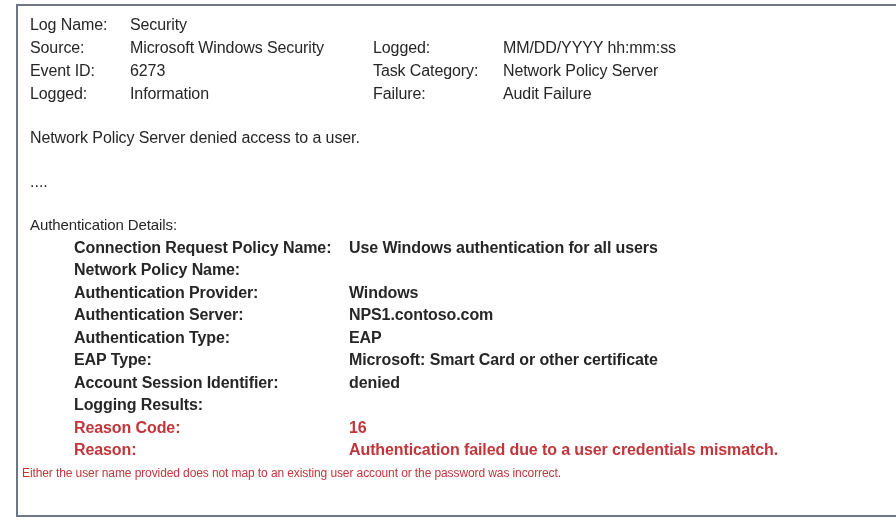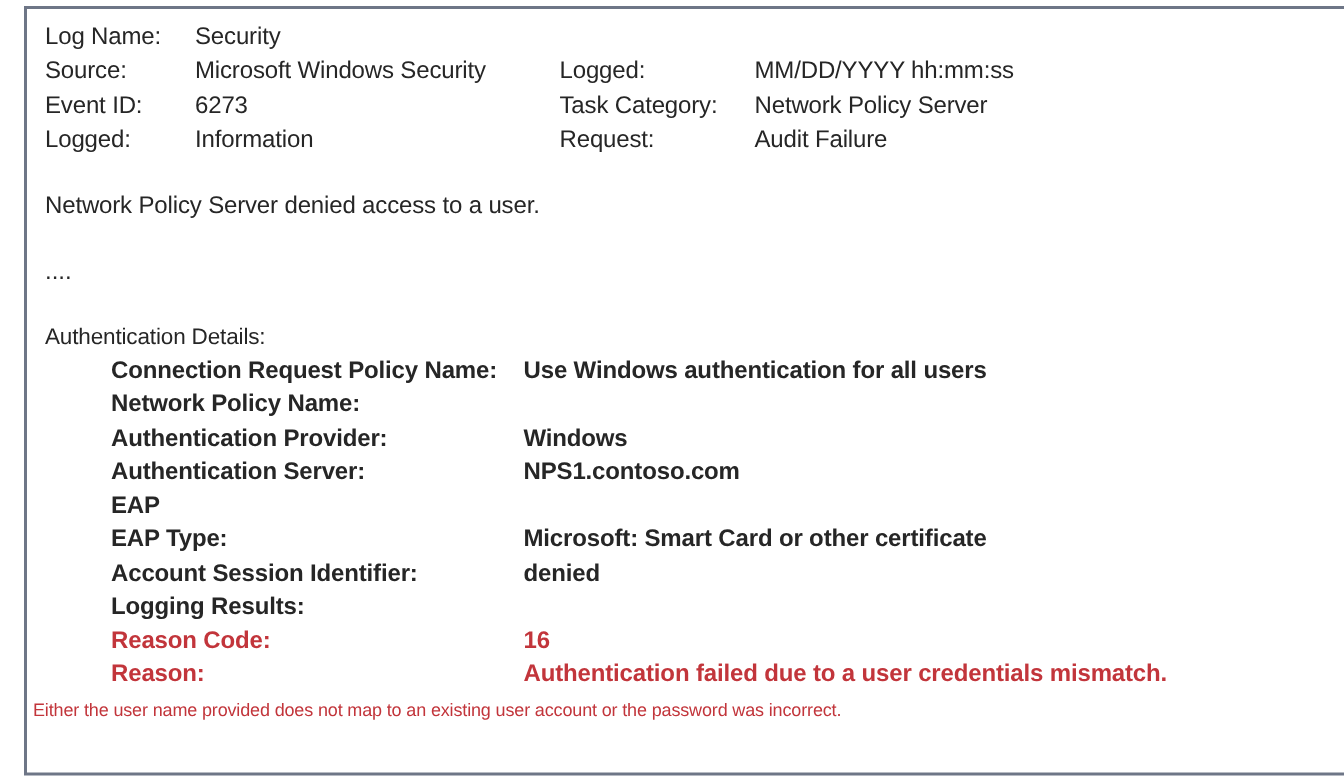--- a/index.html
+++ b/index.html
@@ -86,21 +86,21 @@
     <span>Logged:</span>
     <span>MM/DD/YYYY hh:mm:ss</span>
 
     <span>Event ID:</span>
     <span>6273</span>
     <span>Task Category:</span>
     <span>Network Policy Server</span>
 
     <span>Logged:</span>
     <span>Information</span>
-    <span>Request:</span>
+    <span>Failure:</span>
     <span>Audit Failure</span>
   </div>
 
   <div class="desc">Network Policy Server denied access to a user.</div>
 
   <div class="ellipsis-line">....</div>
 
   <div class="section-title">Authentication Details:</div>
 
   <div class="details">
@@ -113,20 +113,21 @@
     </div>
     <div class="drow">
       <span class="dlabel">Authentication Provider:</span>
       <span class="dvalue">Windows</span>
     </div>
     <div class="drow">
       <span class="dlabel">Authentication Server:</span>
       <span class="dvalue">NPS1.contoso.com</span>
     </div>
     <div class="drow">
+      <span class="dlabel">Authentication Type:</span>
       <span class="dvalue">EAP</span>
     </div>
     <div class="drow">
       <span class="dlabel">EAP Type:</span>
       <span class="dvalue">Microsoft: Smart Card or other certificate</span>
     </div>
     <div class="drow">
       <span class="dlabel">Account Session Identifier:</span>
       <span class="dvalue">denied</span>
     </div>

